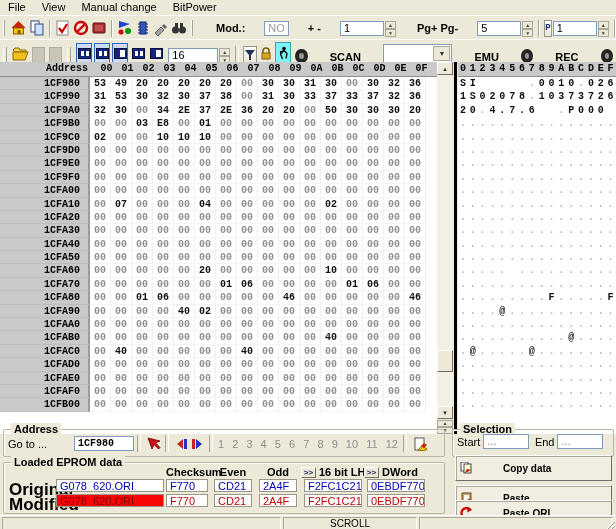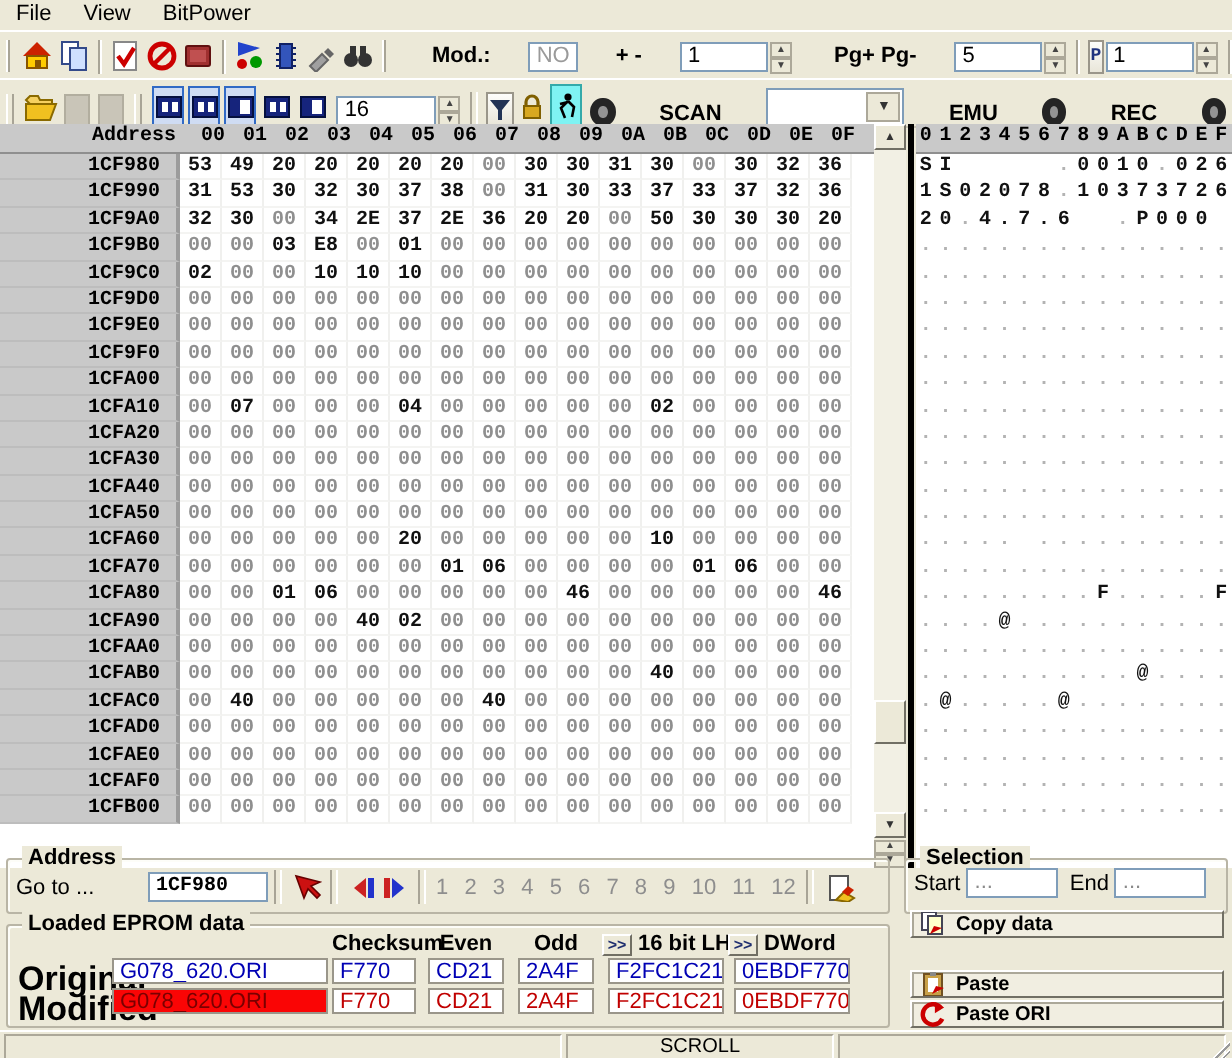--- a/index.html
+++ b/index.html
@@ -71,36 +71,37 @@
   
   .ehead{position:absolute;top:3px;font-weight:bold;font-size:11px;}
   .erow-label{position:absolute;left:5px;font-weight:bold;font-size:17px;}
   .ebox{position:absolute;background:#fff;border:1px solid #9a968a;height:13px;line-height:12px;font-size:11px;padding:0 3px;box-sizing:border-box;overflow:hidden;}
   .val-orig{color:var(--c-orig,#0000b4);}
   .val-mod{color:var(--c-mod,#c00000);}
   .file-mod{background:var(--c-modbg,#fa0505);color:var(--c-modtext,#7a0000);}
   .chev{position:absolute;width:15px;height:11px;background:#ece9d8;border:1px solid;border-color:#fff #716f64 #716f64 #fff;font:bold 8px "Liberation Sans",sans-serif;color:#203070;text-align:center;line-height:10px;box-sizing:border-box;}
   
   .actions{position:absolute;left:455px;top:455px;width:158px;height:60px;}
-  .abtn{position:absolute;left:0;width:157px;height:14px;background:#f1eee1;border:1px solid;border-color:#fff #716f64 #716f64 #fff;box-shadow:1px 1px 0 #aca899 inset;display:flex;align-items:center;font-weight:bold;font-size:10px;box-sizing:border-box;padding-left:4px;}
+  .abtn{position:absolute;left:0;width:157px;height:26px;background:#f1eee1;border:1px solid;border-color:#fff #716f64 #716f64 #fff;box-shadow:1px 1px 0 #aca899 inset;display:flex;align-items:center;font-weight:bold;font-size:10px;box-sizing:border-box;padding-left:4px;gap:25px;}
   .abtn .aicon{width:14px;height:12px;margin-right:4px;display:flex;align-items:center;}
   
   .statusbar{position:absolute;left:0;top:515px;width:616px;height:14px;background:#ece9d8;border-top:1px solid #fff;}
   .scell{position:absolute;top:1px;height:16px;border:1px solid;border-color:#aca899 #fff #fff #aca899;font-size:10px;line-height:12px;text-align:center;box-sizing:border-box;}
   .grip9{position:absolute;right:1px;bottom:1px;width:11px;height:11px;background:
     linear-gradient(135deg,transparent 0 60%,#fff 60% 65%,#999 65% 72%,transparent 72% 78%,#fff 78% 82%,#999 82% 88%,transparent 88%);}
 </style>
 </head>
 <body>
 
 <div class="window">
 
   <div class="menubar">
     <span class="menuitem">File</span>
     <span class="menuitem">View</span>
+    <span class="menuitem">Manual change</span>
     <span class="menuitem">BitPower</span>
   </div>
 
   <div class="toolbar tb1">
     <span class="grip"></span>
     <span class="tbtn">
         <svg width="17" height="16" viewBox="0 0 16 16">
           <polygon points="1,8 8,1 15,8" fill="#cc2200"></polygon>
           <rect x="3" y="8" width="10" height="6" fill="#ffcc00" stroke="#885500"></rect>
           <rect x="7" y="10" width="3" height="4" fill="#885500"></rect>

